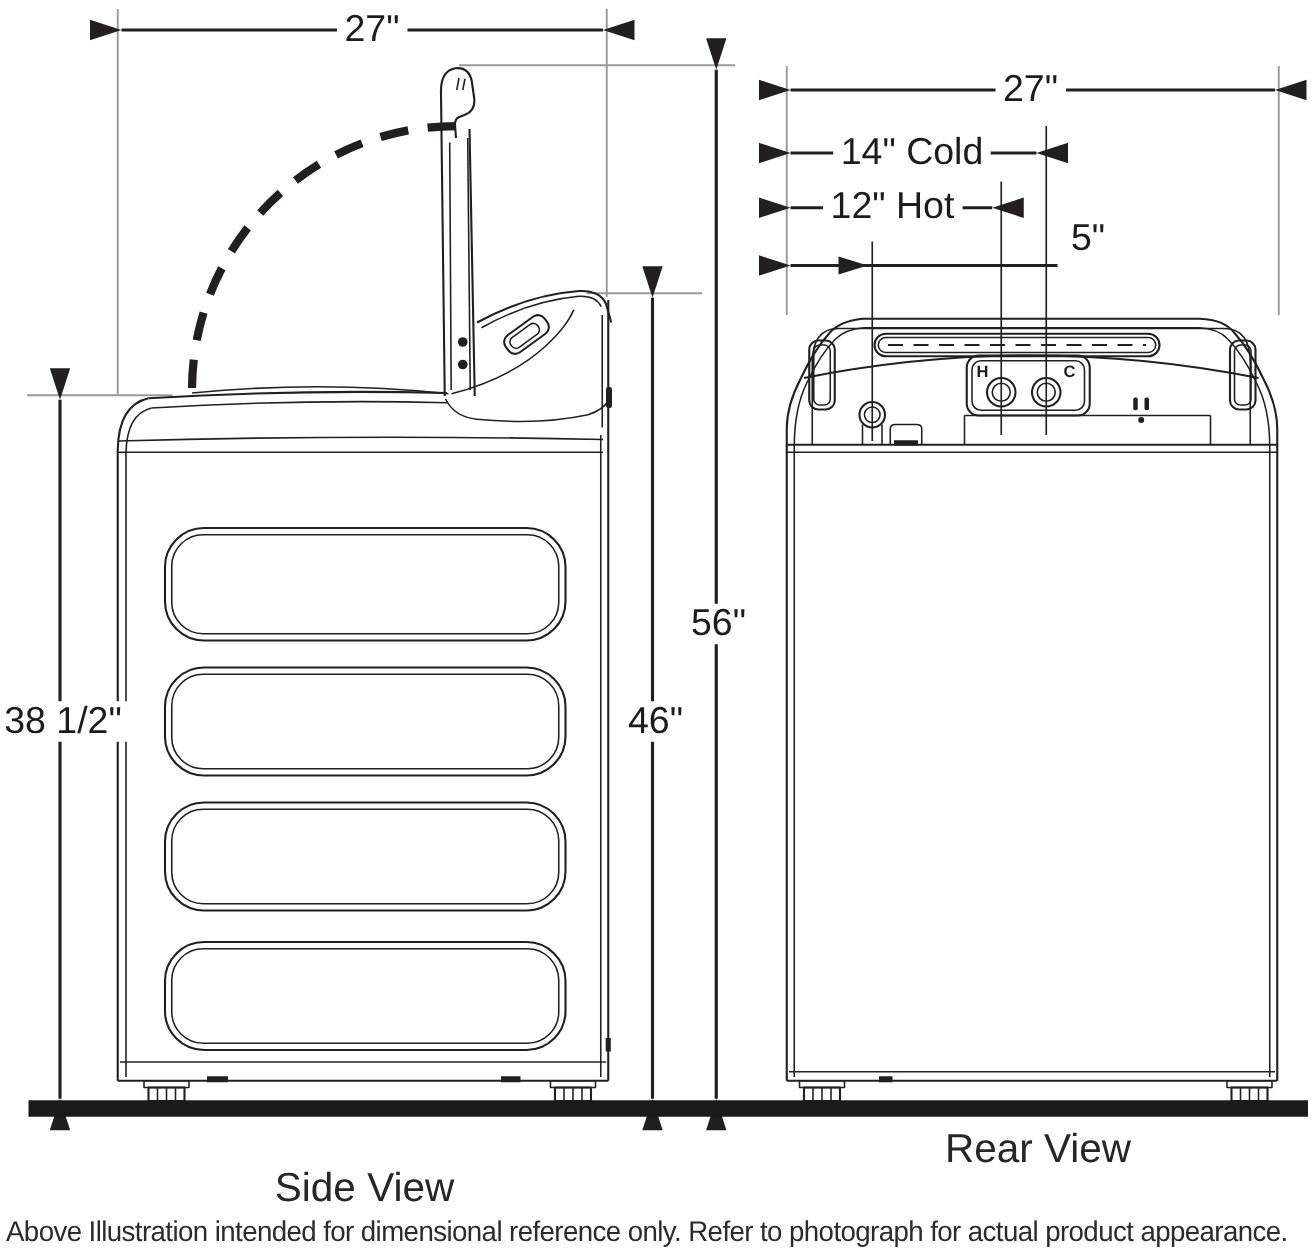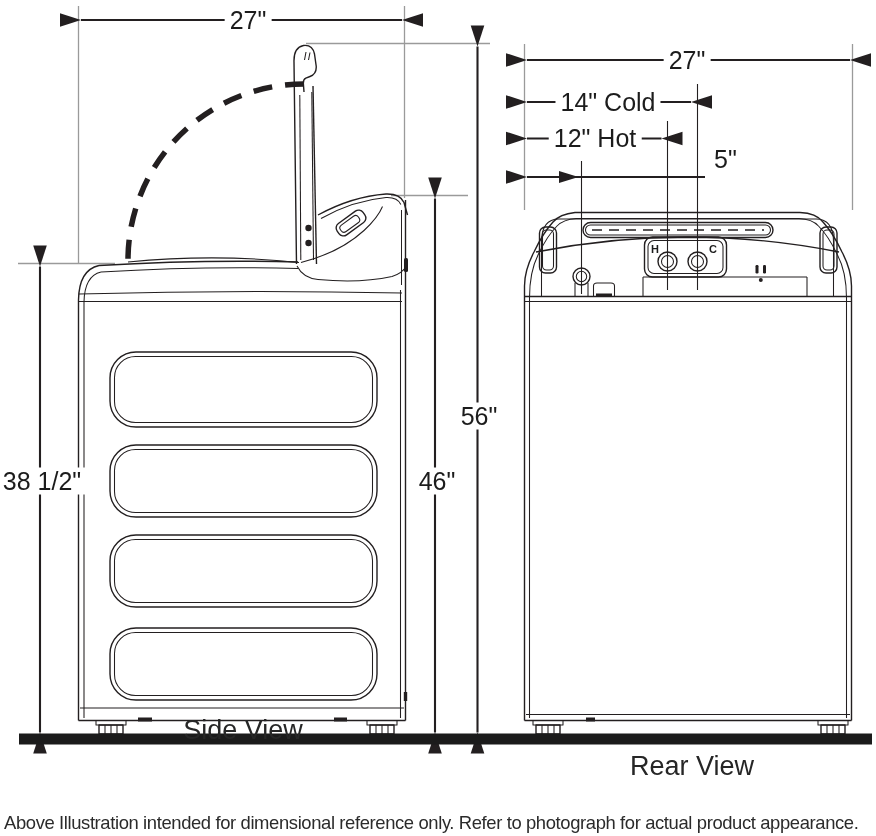--- a/index.html
+++ b/index.html
@@ -189,17 +189,17 @@
   <div class="lbl" style="left:42px;top:481px">38 1/2"</div>
 
   <div class="lbl" style="left:687px;top:60px">27"</div>
   <div class="lbl" style="left:608px;top:102px">14" Cold</div>
   <div class="lbl" style="left:595px;top:138px">12" Hot</div>
   <div class="lbl la" style="left:714px;top:159px">5"</div>
 
   <div class="lbl port" style="left:655px;top:249px">H</div>
   <div class="lbl port" style="left:713px;top:249px">C</div>
 
-  <div class="lbl nobg title" style="left:243px;top:730px">Side View</div>
+  <div class="lbl nobg title" style="left:243px;top:792px">Side View</div>
   <div class="lbl nobg title" style="left:692px;top:766px">Rear View</div>
 
   <div class="lbl la caption" style="left:4px;top:822px">Above Illustration intended for dimensional reference only. Refer to photograph for actual product appearance.</div>
 </div>
 
 </body></html>

